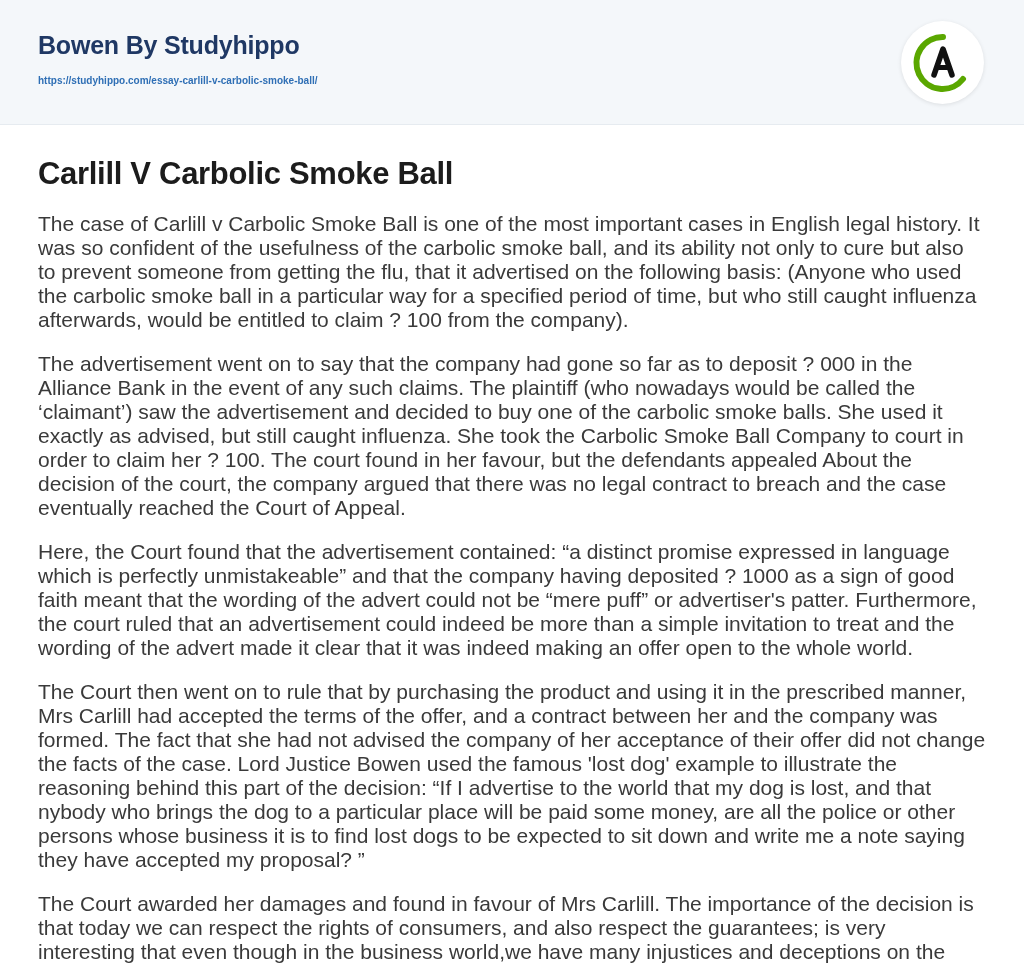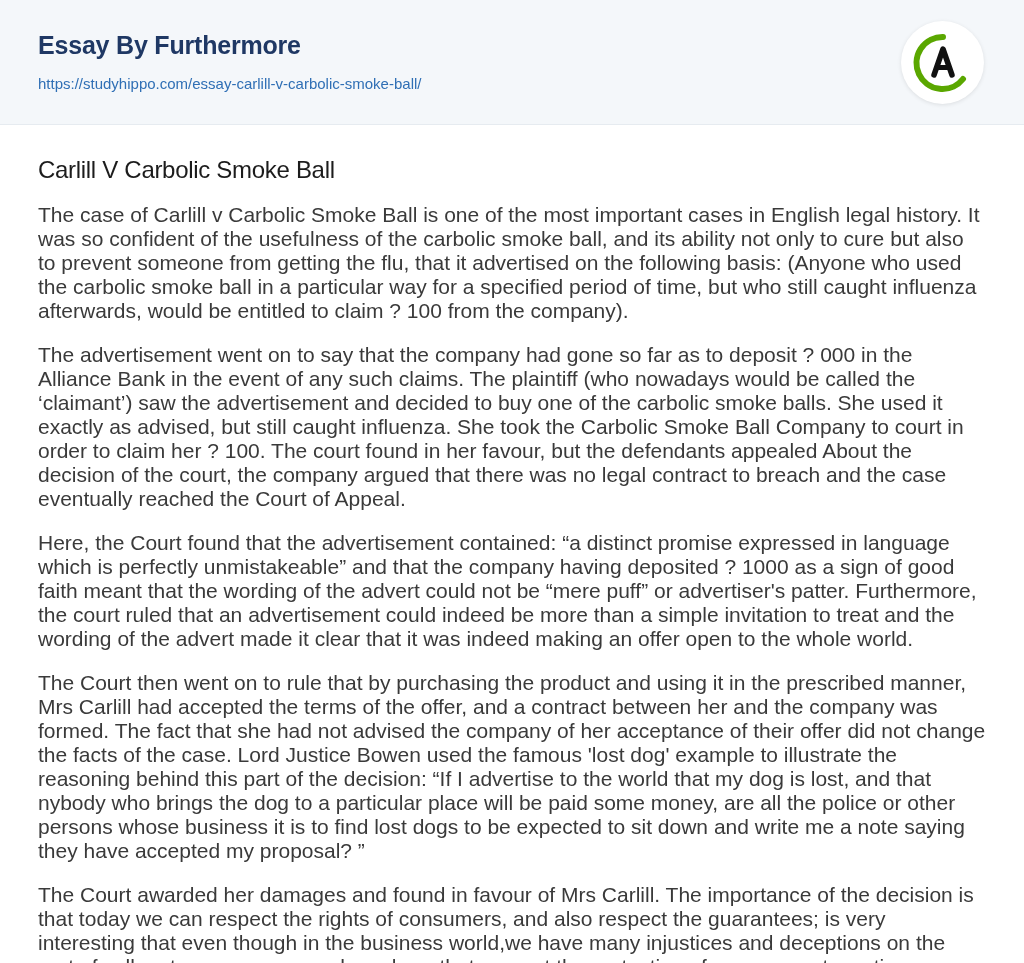--- a/index.html
+++ b/index.html
@@ -32,24 +32,25 @@
   .brand {
     font-size: 25px;
     font-weight: bold;
     color: #1f3864;
     letter-spacing: -0.2px;
     line-height: 1.2;
     margin: 0;
   }
   .site-url {
     margin-top: 15px;
-    font-size: 15px;
+    font-size: 10px;
     color: #2f6fb5;
     line-height: 1.2;
     word-break: break-all;
+    font-weight: bold;
   }
   .logo {
     position: absolute;
     right: 40px;
     top: 21px;
     width: 83px;
     height: 83px;
     border-radius: 50%;
     background: #ffffff;
     box-shadow: 0 1px 4px rgba(0,0,0,0.10);
@@ -59,42 +60,42 @@
   }
   .logo svg {
     display: block;
   }
   
   .content {
     padding: 30px 38px 0 38px;
     box-sizing: border-box;
   }
   .doc-title {
-    font-size: 24px;
-    font-weight: normal;
+    font-size: 31px;
+    font-weight: bold;
     color: #1c1c1c;
     margin: 0 0 18px 0;
     letter-spacing: -0.3px;
     line-height: 1.25;
   }
   .para {
     font-size: 21px;
     line-height: 24px;
     color: #3a3a3a;
     margin: 0 0 20px 0;
     text-align: left;
   }
 </style>
 </head>
 <body>
 
 <div class="page">
 
   <div class="header">
-    <div class="brand">Essay By Furthermore</div>
+    <div class="brand">Bowen By Studyhippo</div>
     <div class="site-url">https://studyhippo.com/essay-carlill-v-carbolic-smoke-ball/</div>
     <div class="logo">
       <svg width="64" height="64" viewBox="0 0 64 64" aria-hidden="true">
         <path d="M32 6 A26 26 0 1 0 52 48" fill="none" stroke="#5aa700" stroke-width="6" stroke-linecap="round"></path>
         <path d="M23 44 L32 18 L41 44" fill="none" stroke="#111111" stroke-width="5.5" stroke-linejoin="round" stroke-linecap="round"></path>
         <path d="M26.5 36.5 L37.5 36.5" fill="none" stroke="#111111" stroke-width="5" stroke-linecap="round"></path>
       </svg>
     </div>
   </div>
 

